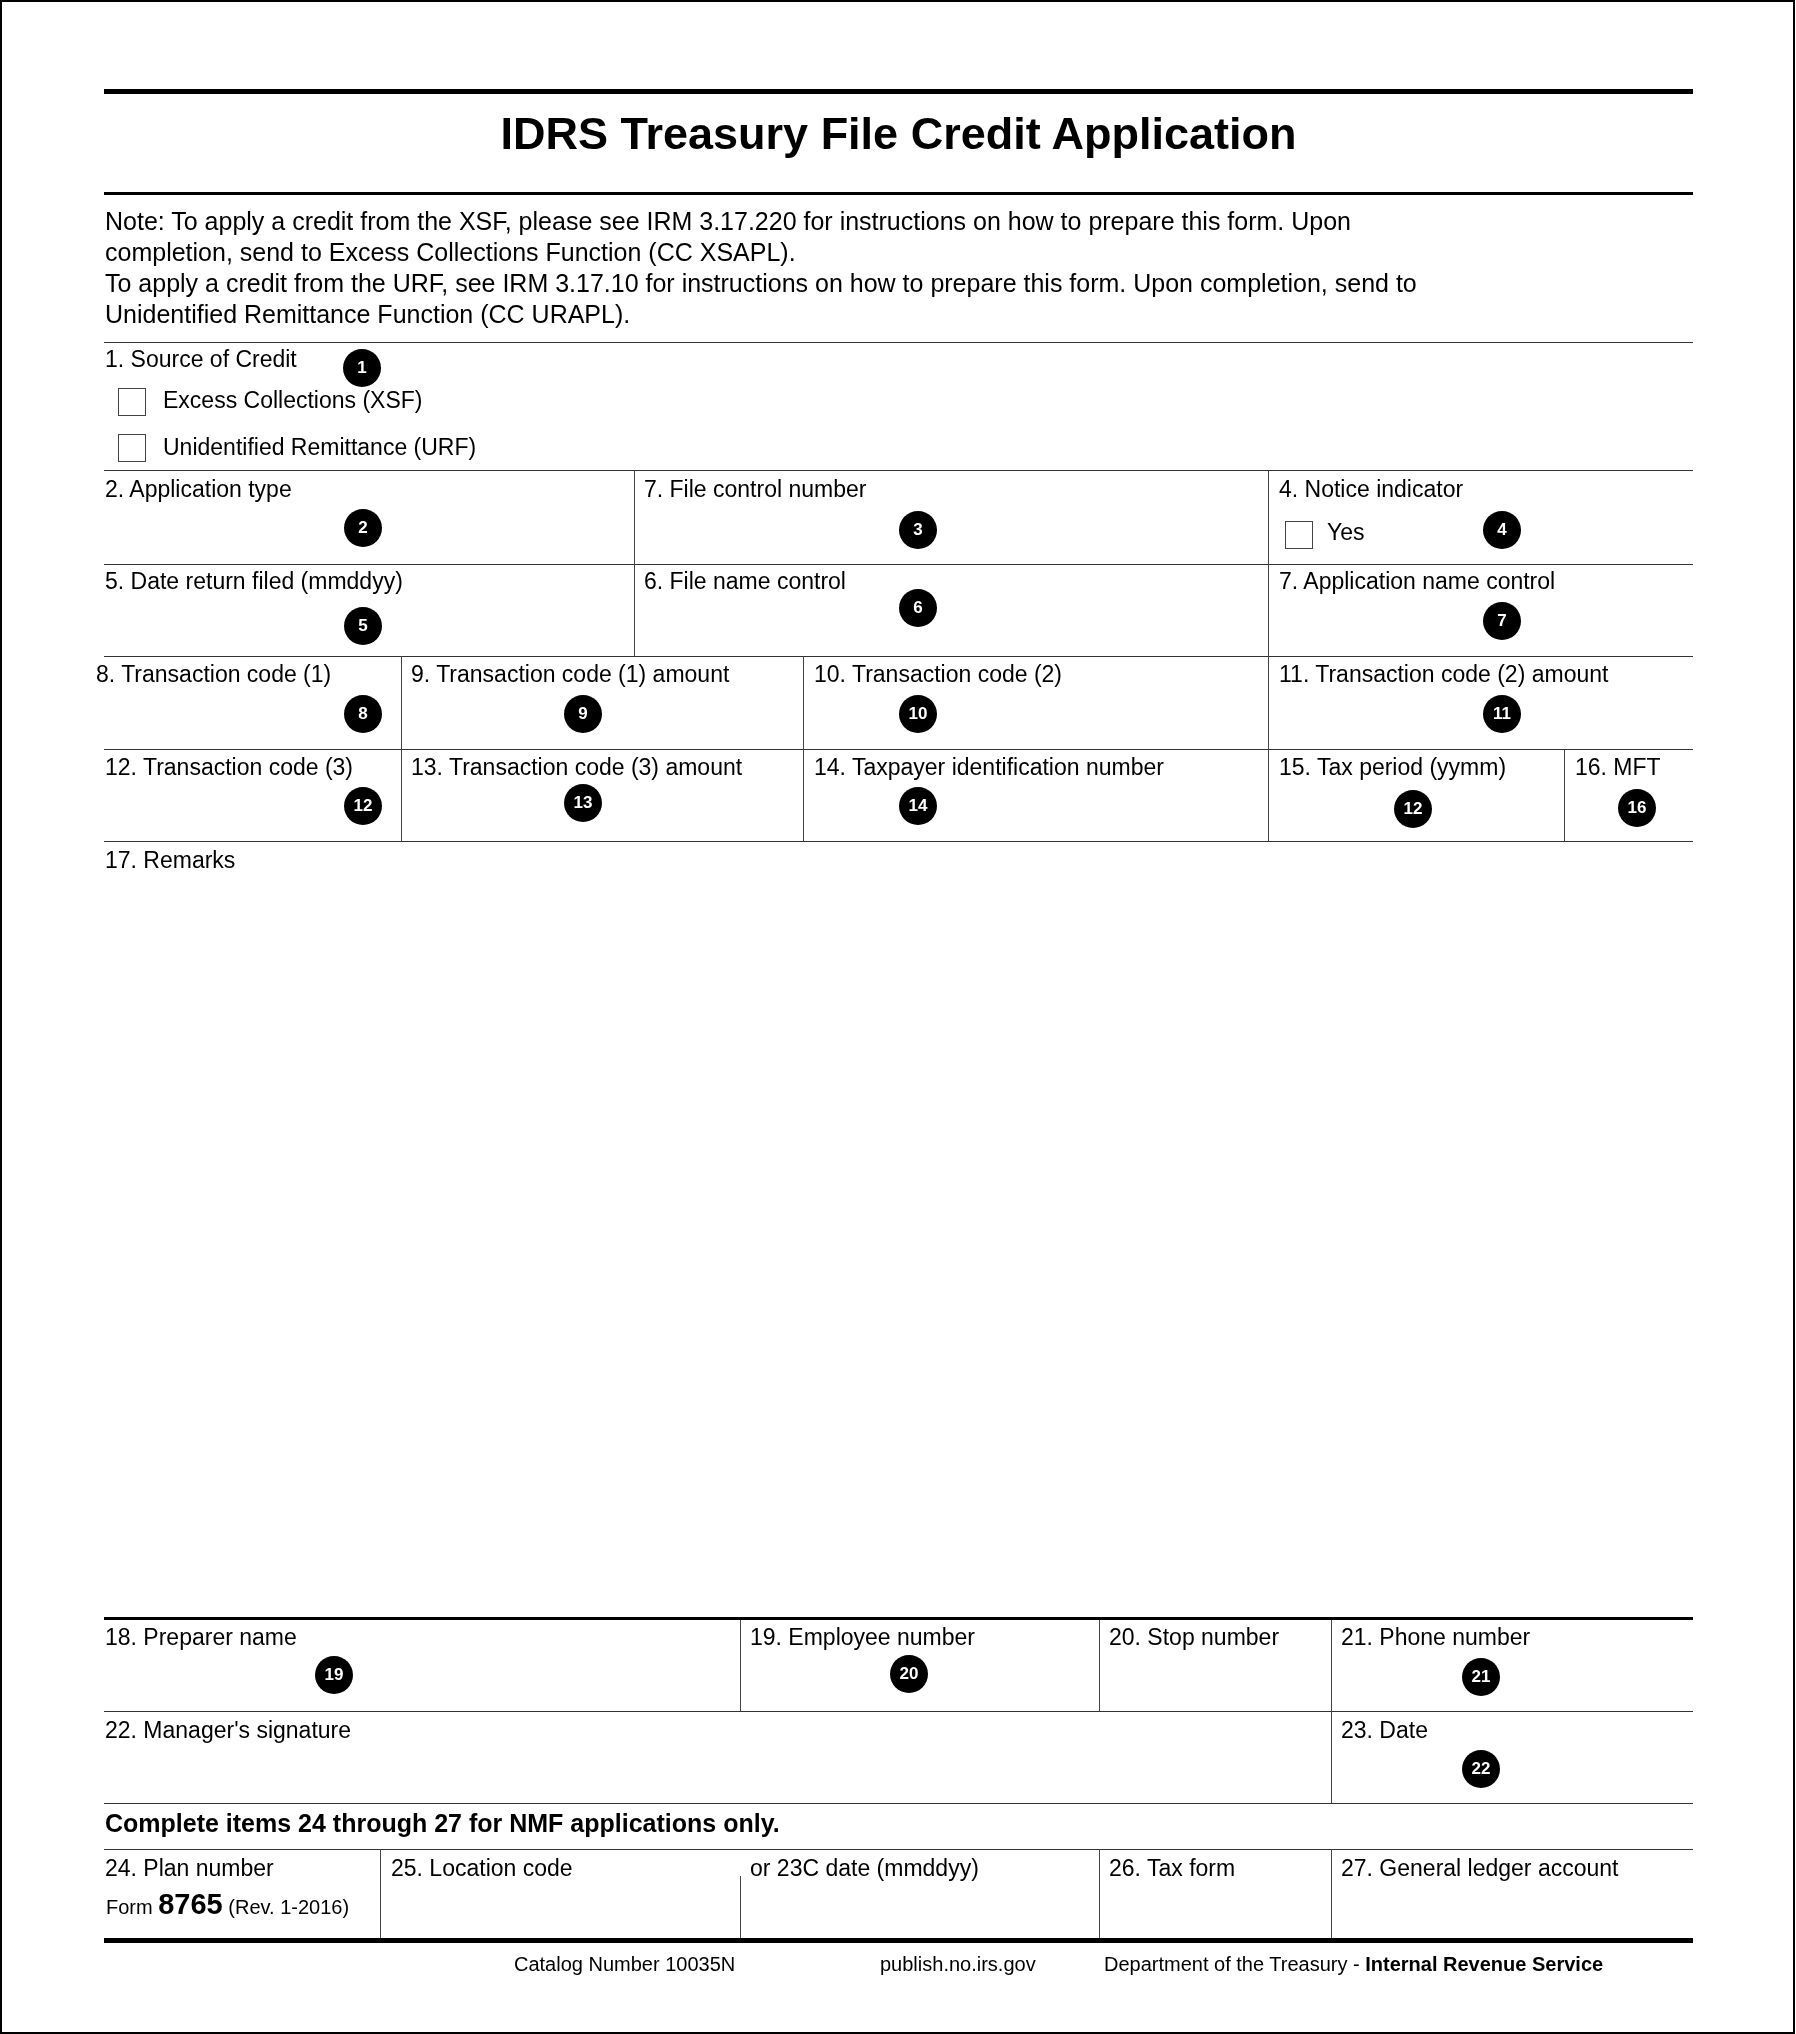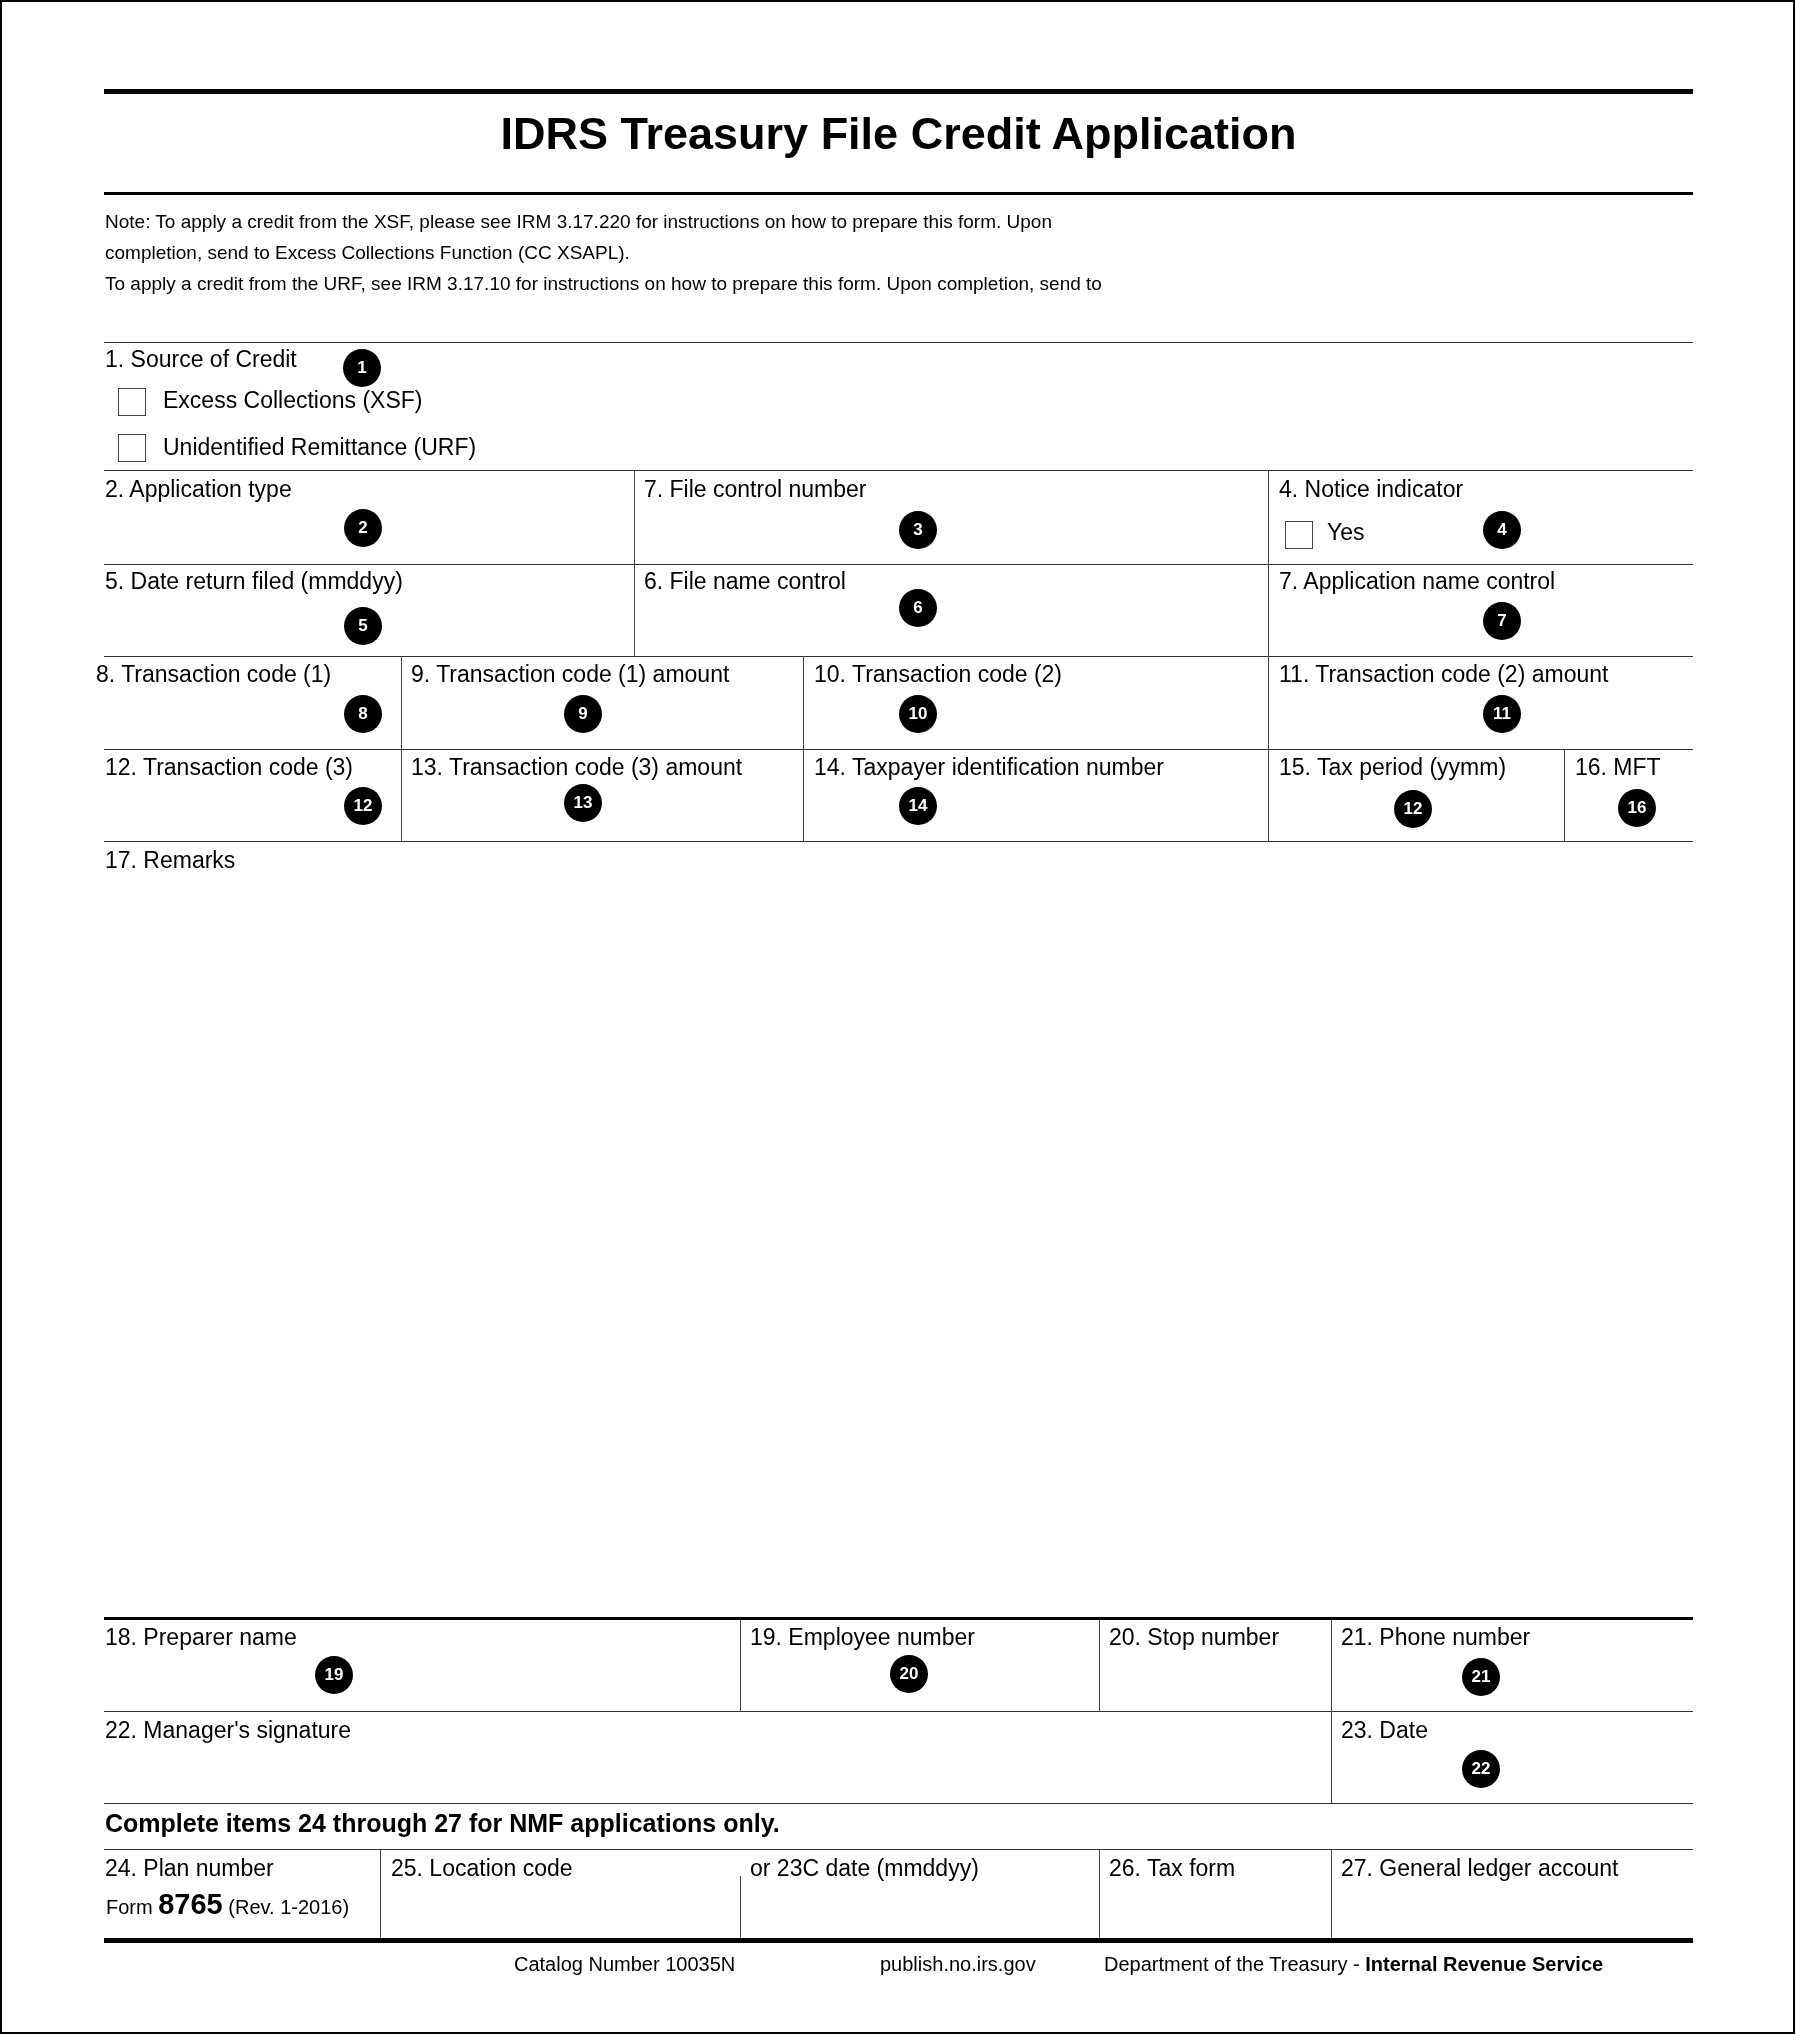--- a/index.html
+++ b/index.html
@@ -3,21 +3,21 @@
 <meta charset="utf-8">
 <style>
   html, body { margin:0; padding:0; background:#ffffff; }
   body { width:1796px; height:2035px; position:relative; overflow:hidden; font-family:"Liberation Sans", sans-serif; color:#000; }
   .frame { position:absolute; left:0; top:0; width:1791px; height:2030px; border:2.6px solid #000; }
   .rule-thick { position:absolute; left:104px; width:1589px; height:5.2px; background:#000; }
   .rule-med { position:absolute; left:104px; width:1589px; height:2.6px; background:#000; }
   .hline { position:absolute; height:0.9px; background:#333; }
   .vline { position:absolute; width:0.9px; background:#444; }
   .title { position:absolute; left:104px; width:1589px; top:108px; text-align:center; font-size:45px; font-weight:bold; }
-  .note { position:absolute; left:105px; top:206px; width:1583px; font-size:19px; line-height:31px; }
+  .note { position:absolute; left:105px; top:206px; width:1583px; font-size:25px; line-height:31px; }
   .lbl { position:absolute; font-size:23px; white-space:nowrap; }
   .badge { position:absolute; width:38px; height:38px; border-radius:50%; background:#000; color:#fff; font-size:17px; font-weight:bold; display:flex; align-items:center; justify-content:center; }
   .cbx { position:absolute; width:27.5px; height:27.5px; border:1.7px solid #444; box-sizing:border-box; background:#fff; cursor:pointer; }
   .field { position:absolute; background:transparent; border:none; outline:none; }
   .nmf { position:absolute; left:105px; top:1809px; font-size:25px; font-weight:bold; }
   .footer { position:absolute; top:1950px; font-size:20px; white-space:nowrap; }
   .footer .big { font-size:29px; font-weight:bold; }
 </style>
 </head>
 <body>
@@ -25,20 +25,21 @@
 <div class="frame"></div>
 
 <div class="rule-thick" style="top:89px;"></div>
 <div class="title">IDRS Treasury File Credit Application</div>
 <div class="rule-med" style="top:192px;"></div>
 
 <div class="note">
   <div>Note: To apply a credit from the XSF, please see IRM 3.17.220 for instructions on how to prepare this form.  Upon</div>
   <div>completion, send to Excess Collections Function (CC  XSAPL).</div>
   <div>To apply a credit from the URF, see IRM 3.17.10 for instructions on how to prepare this form. Upon completion, send to</div>
+  <div>Unidentified Remittance Function (CC URAPL).</div>
 </div>
 
 <div class="hline" style="left:104px; width:1589px; top:342px;"></div>
 
 <div class="lbl" style="left:105px; top:346px;">1. Source of Credit</div>
 <div class="badge" style="left:343px; top:349px;">1</div>
 <div class="cbx" style="left:118px; top:388px;"></div>
 <div class="lbl" style="left:163px; top:387px;">Excess Collections (XSF)</div>
 <div class="cbx" style="left:118px; top:434px;"></div>
 <div class="lbl" style="left:163px; top:434px;">Unidentified Remittance (URF)</div>

